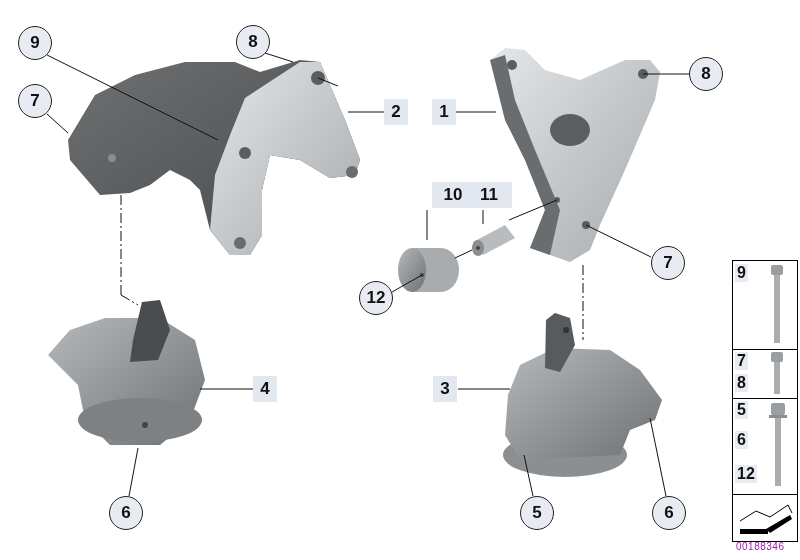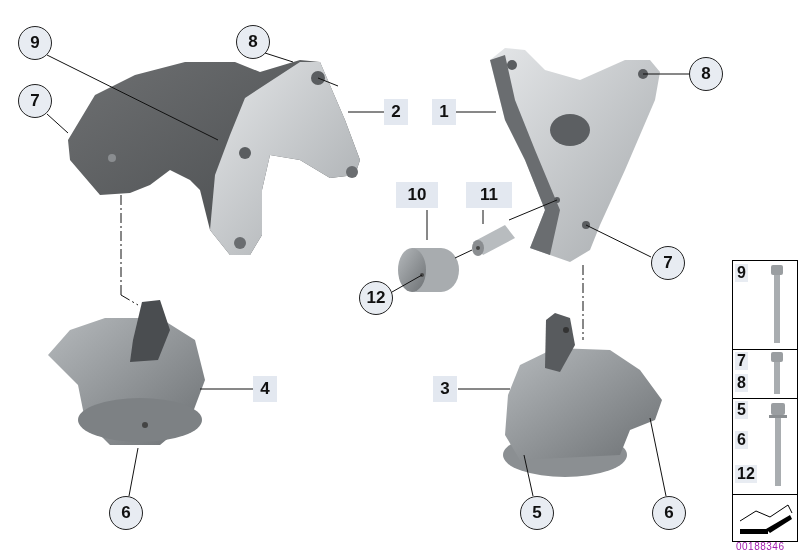--- a/index.html
+++ b/index.html
@@ -104,21 +104,21 @@
     <line x1="650" y1="418" x2="666" y2="496"></line>
   </g>
 </svg>
 
   <div class="circ" style="left:18px;top:26px">9</div>
   <div class="circ" style="left:236px;top:25px">8</div>
   <div class="circ" style="left:18px;top:84px">7</div>
   <div class="sq" style="left:384px;top:99px">2</div>
   <div class="sq" style="left:432px;top:99px">1</div>
   <div class="circ" style="left:689px;top:57px">8</div>
-  <div class="sq" style="left:396px;top:182px;width:42px">10</div>
+  <div class="sq" style="left:432px;top:182px;width:42px">10</div>
   <div class="sq" style="left:466px;top:182px;width:46px">11</div>
   <div class="circ" style="left:651px;top:246px">7</div>
   <div class="circ" style="left:359px;top:281px">12</div>
   <div class="sq" style="left:253px;top:376px">4</div>
   <div class="sq" style="left:433px;top:376px">3</div>
   <div class="circ" style="left:109px;top:496px">6</div>
   <div class="circ" style="left:520px;top:496px">5</div>
   <div class="circ" style="left:652px;top:496px">6</div>
 
   <div class="legend">

